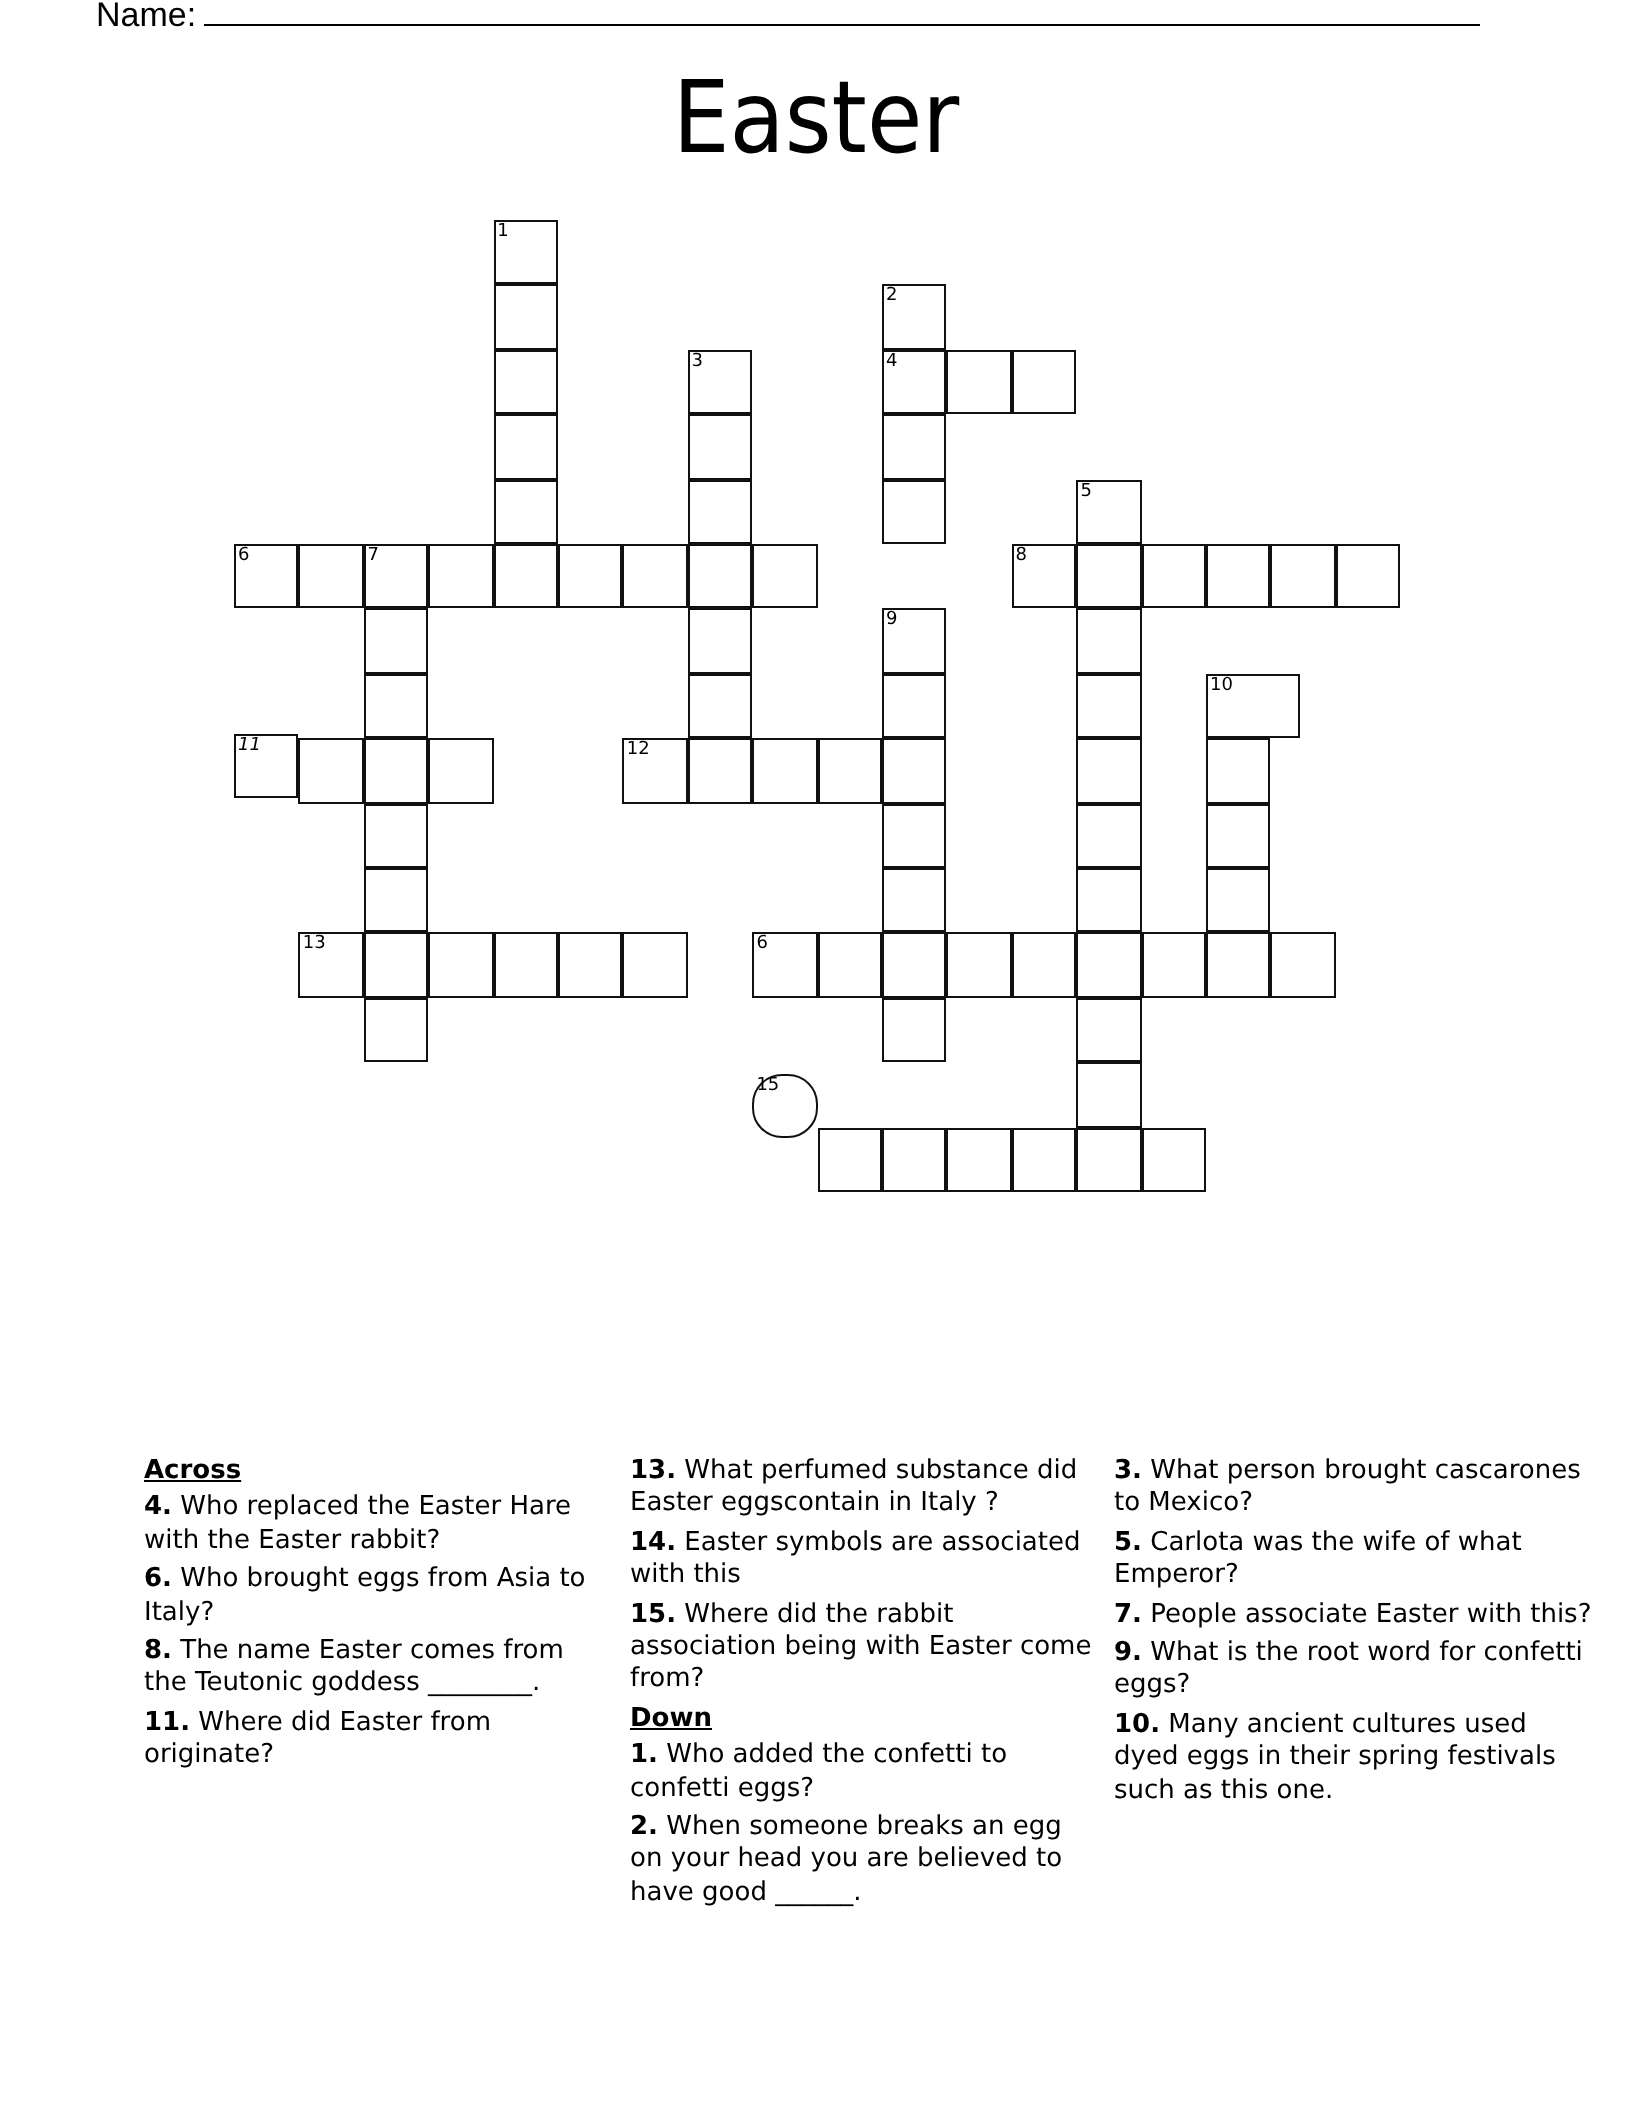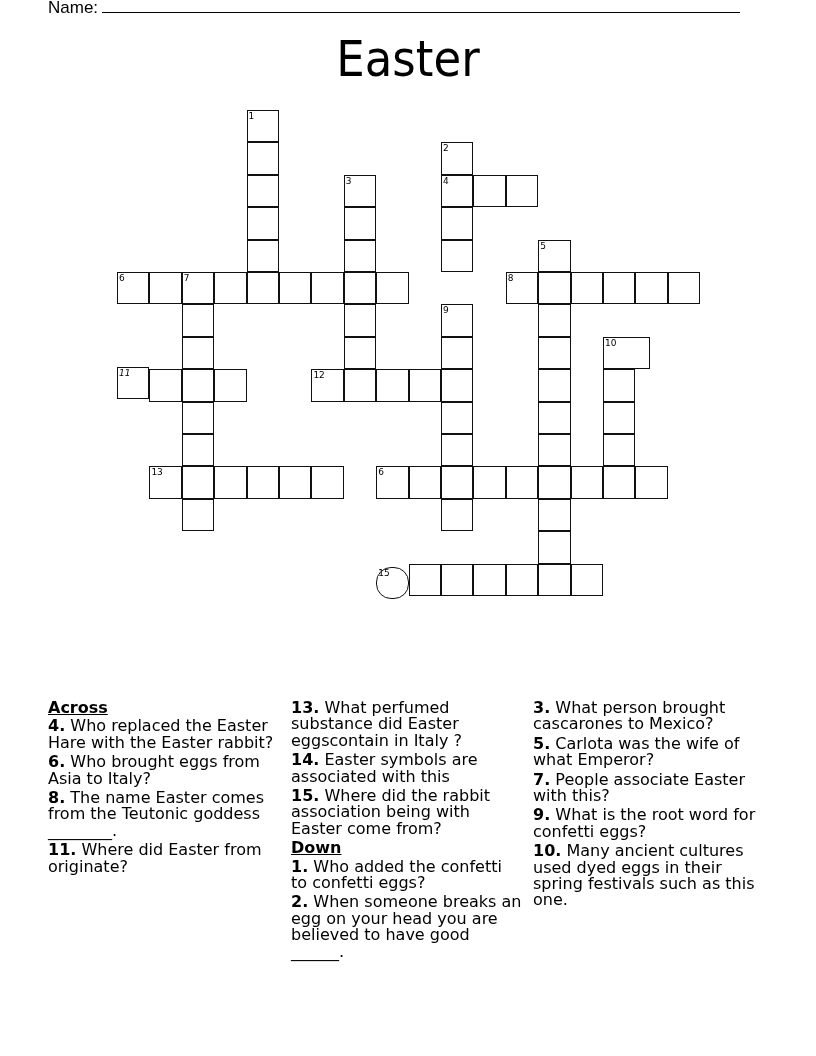--- a/index.html
+++ b/index.html
@@ -3,21 +3,21 @@
 <meta charset="utf-8">
 <style>
   html, body { margin: 0; padding: 0; background: #ffffff; }
   body { width: 816px; height: 1056px; position: relative; overflow: hidden; color: #000; }
   .name-line { position: absolute; left: 48px; top: -2px; font-family: "Liberation Sans", sans-serif; font-size: 17px; }
   .name-line .blank { display: inline-block; width: 638px; border-bottom: 1px solid #000; height: 14px; margin-left: 4px; vertical-align: baseline; }
   .title { position: absolute; left: 0; width: 816px; top: 30px; text-align: center; font-family: "DejaVu Sans", sans-serif; font-size: 50px; letter-spacing: 0px; transform: scaleX(0.9); }
   .grid { position: absolute; left: 0; top: 0; width: 816px; height: 620px; }
   .cell { position: absolute; width: 32.4px; height: 32.4px; box-sizing: border-box; border: 1.6px solid #111; background: #fff; }
   .cell .num { position: absolute; left: 1px; top: 0px; font-family: "DejaVu Sans", sans-serif; font-size: 9px; line-height: 10px; }
-  .clues { position: absolute; top: 700px; font-family: "DejaVu Sans", sans-serif; font-size: 16px; line-height: 16.4px; }
+  .clues { position: absolute; top: 728px; font-family: "DejaVu Sans", sans-serif; font-size: 13px; line-height: 16.4px; margin-left: 24px; }
   .col1 { left: 48px; width: 232px; }
   .col2 { left: 291px; width: 232px; }
   .col3 { left: 533px; width: 240px; }
   .clue { margin-bottom: 3px; }
   .clue b { font-weight: bold; }
   .heading { font-weight: bold; text-decoration: underline; margin-bottom: 2px; }
 </style>
 </head>
 <body>
 
@@ -127,21 +127,21 @@
     <div class="cell" style="left: 279px; top: 466.4px;"></div>
     <div class="cell" style="left: 311.4px; top: 466.4px;"></div>
     <div class="cell" style="left: 376.2px; top: 466.4px;">
       <span class="num">6</span>
     </div>
     <div class="cell" style="left: 408.6px; top: 466.4px;"></div>
     <div class="cell" style="left: 473.4px; top: 466.4px;"></div>
     <div class="cell" style="left: 505.8px; top: 466.4px;"></div>
     <div class="cell" style="left: 570.6px; top: 466.4px;"></div>
     <div class="cell" style="left: 635.4px; top: 466.4px;"></div>
-    <div class="cell" style="left: 376.2px; top: 567px; border-radius: 15px;">
+    <div class="cell" style="left: 376.2px; top: 537px; border-radius: 15px;">
       <span class="num">15</span>
     </div>
     <div class="cell" style="left: 408.6px; top: 563.6px;"></div>
     <div class="cell" style="left: 441px; top: 563.6px;"></div>
     <div class="cell" style="left: 473.4px; top: 563.6px;"></div>
     <div class="cell" style="left: 505.8px; top: 563.6px;"></div>
     <div class="cell" style="left: 570.6px; top: 563.6px;"></div>
   </div>
 
 <div class="clues col1">

